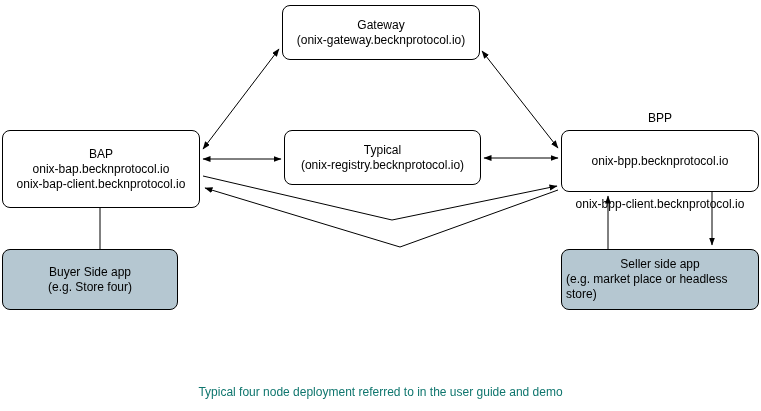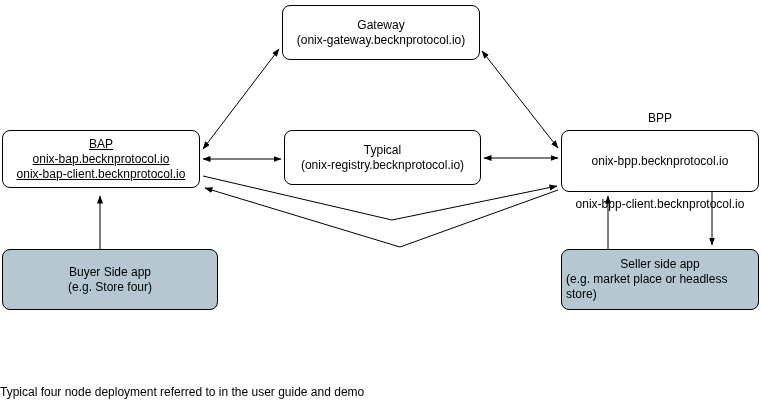--- a/index.html
+++ b/index.html
@@ -38,32 +38,32 @@
     justify-content: center;
     font-size: 12px;
     line-height: 15px;
     color: #000000;
     padding: 2px 4px;
   }
   .node.app {
     background: var(--app-fill, #b5c7d1);
   }
   .node-gateway  { left: 282px; top: 5px;   width: 198px; height: 55px; }
-  .node-bap      { left: 2px;   top: 130px; width: 198px; height: 58px; text-decoration: underline; }
+  .node-bap      { left: 2px;   top: 130px; width: 198px; height: 78px; }
   .node-registry { left: 284px; top: 130px; width: 197px; height: 55px; }
   .node-bpp      { left: 561px; top: 130px; width: 198px; height: 62px; gap: 28px; }
-  .node-buyer    { left: 2px;   top: 249px; width: 216px; height: 61px; }
+  .node-buyer    { left: 2px;   top: 249px; width: 176px; height: 61px; }
   .node-seller   { left: 561px; top: 249px; width: 198px; height: 61px; }
   .caption {
     position: absolute;
     left: 0; top: 385px;
     width: 100%;
-    text-align: left;
+    text-align: center;
     font-size: 12px;
-    color: #000000;
+    color: #0f766e;
   }
 </style>
 </head>
 <body>
 
 <div class="canvas">
 
   <svg class="connections" viewBox="0 0 761 411" xmlns="http://www.w3.org/2000/svg">
     <defs>
       <marker id="ah" markerWidth="10" markerHeight="8" refX="7.5" refY="3" orient="auto" markerUnits="userSpaceOnUse">

